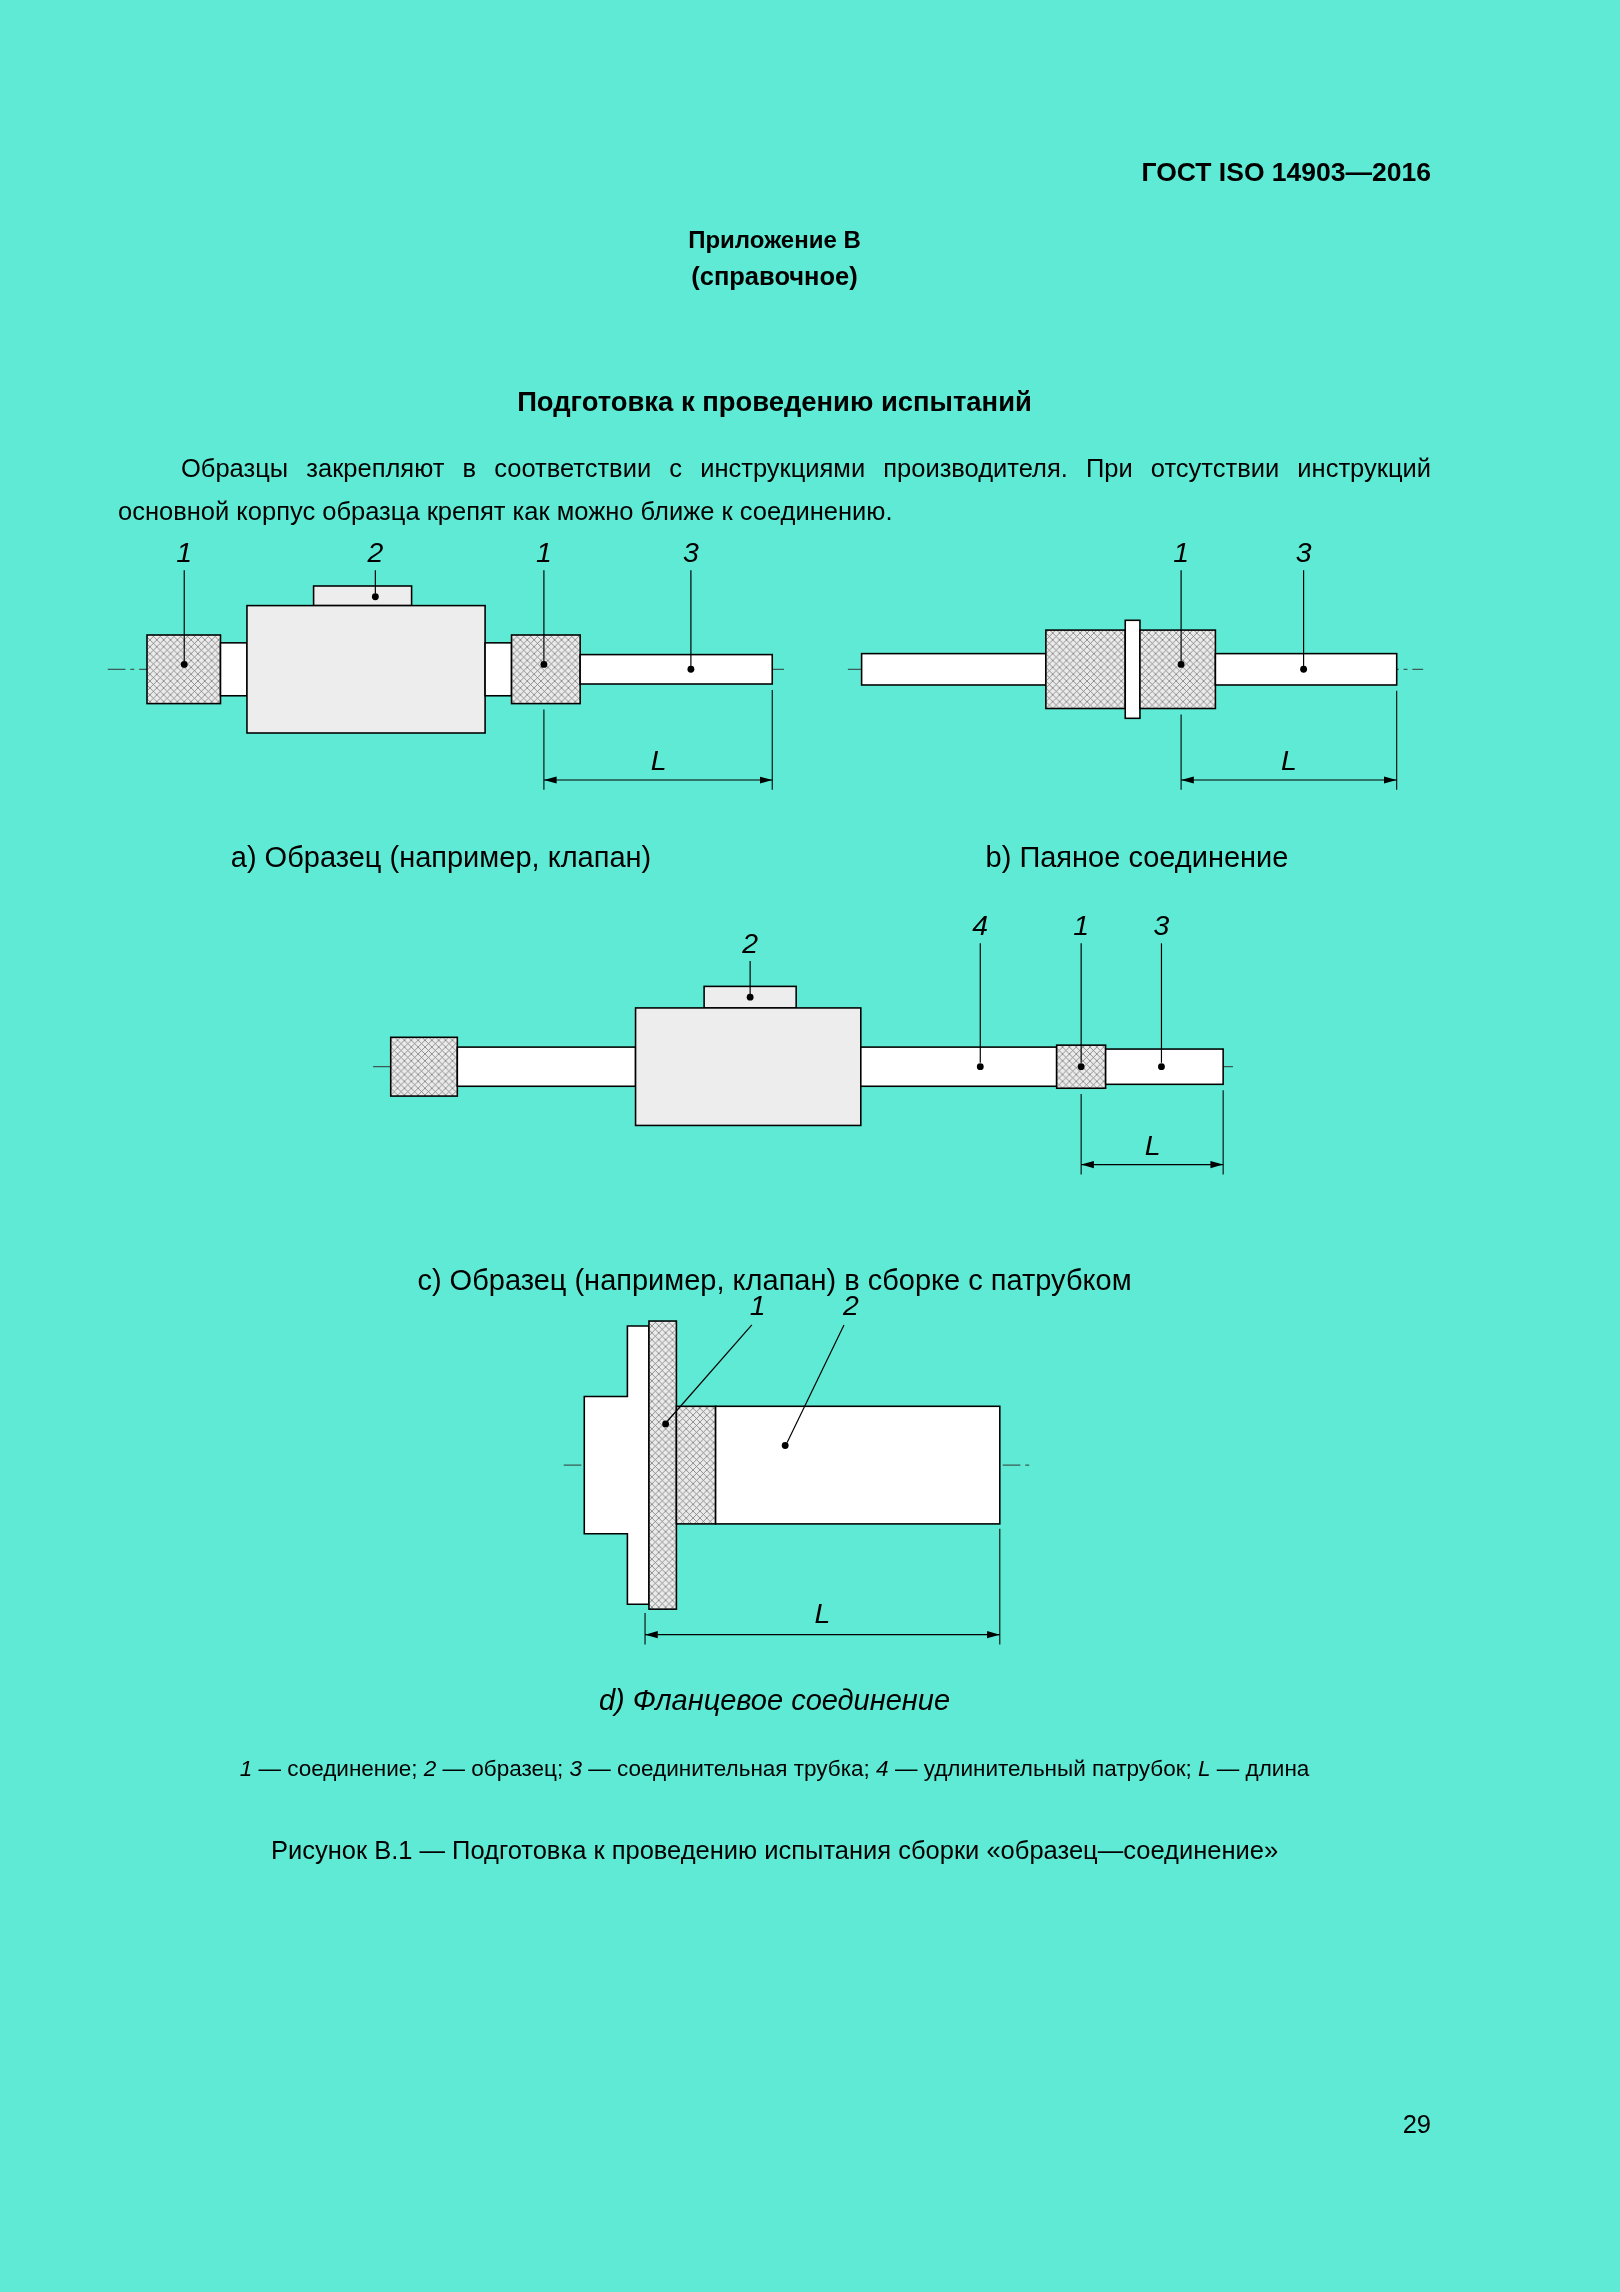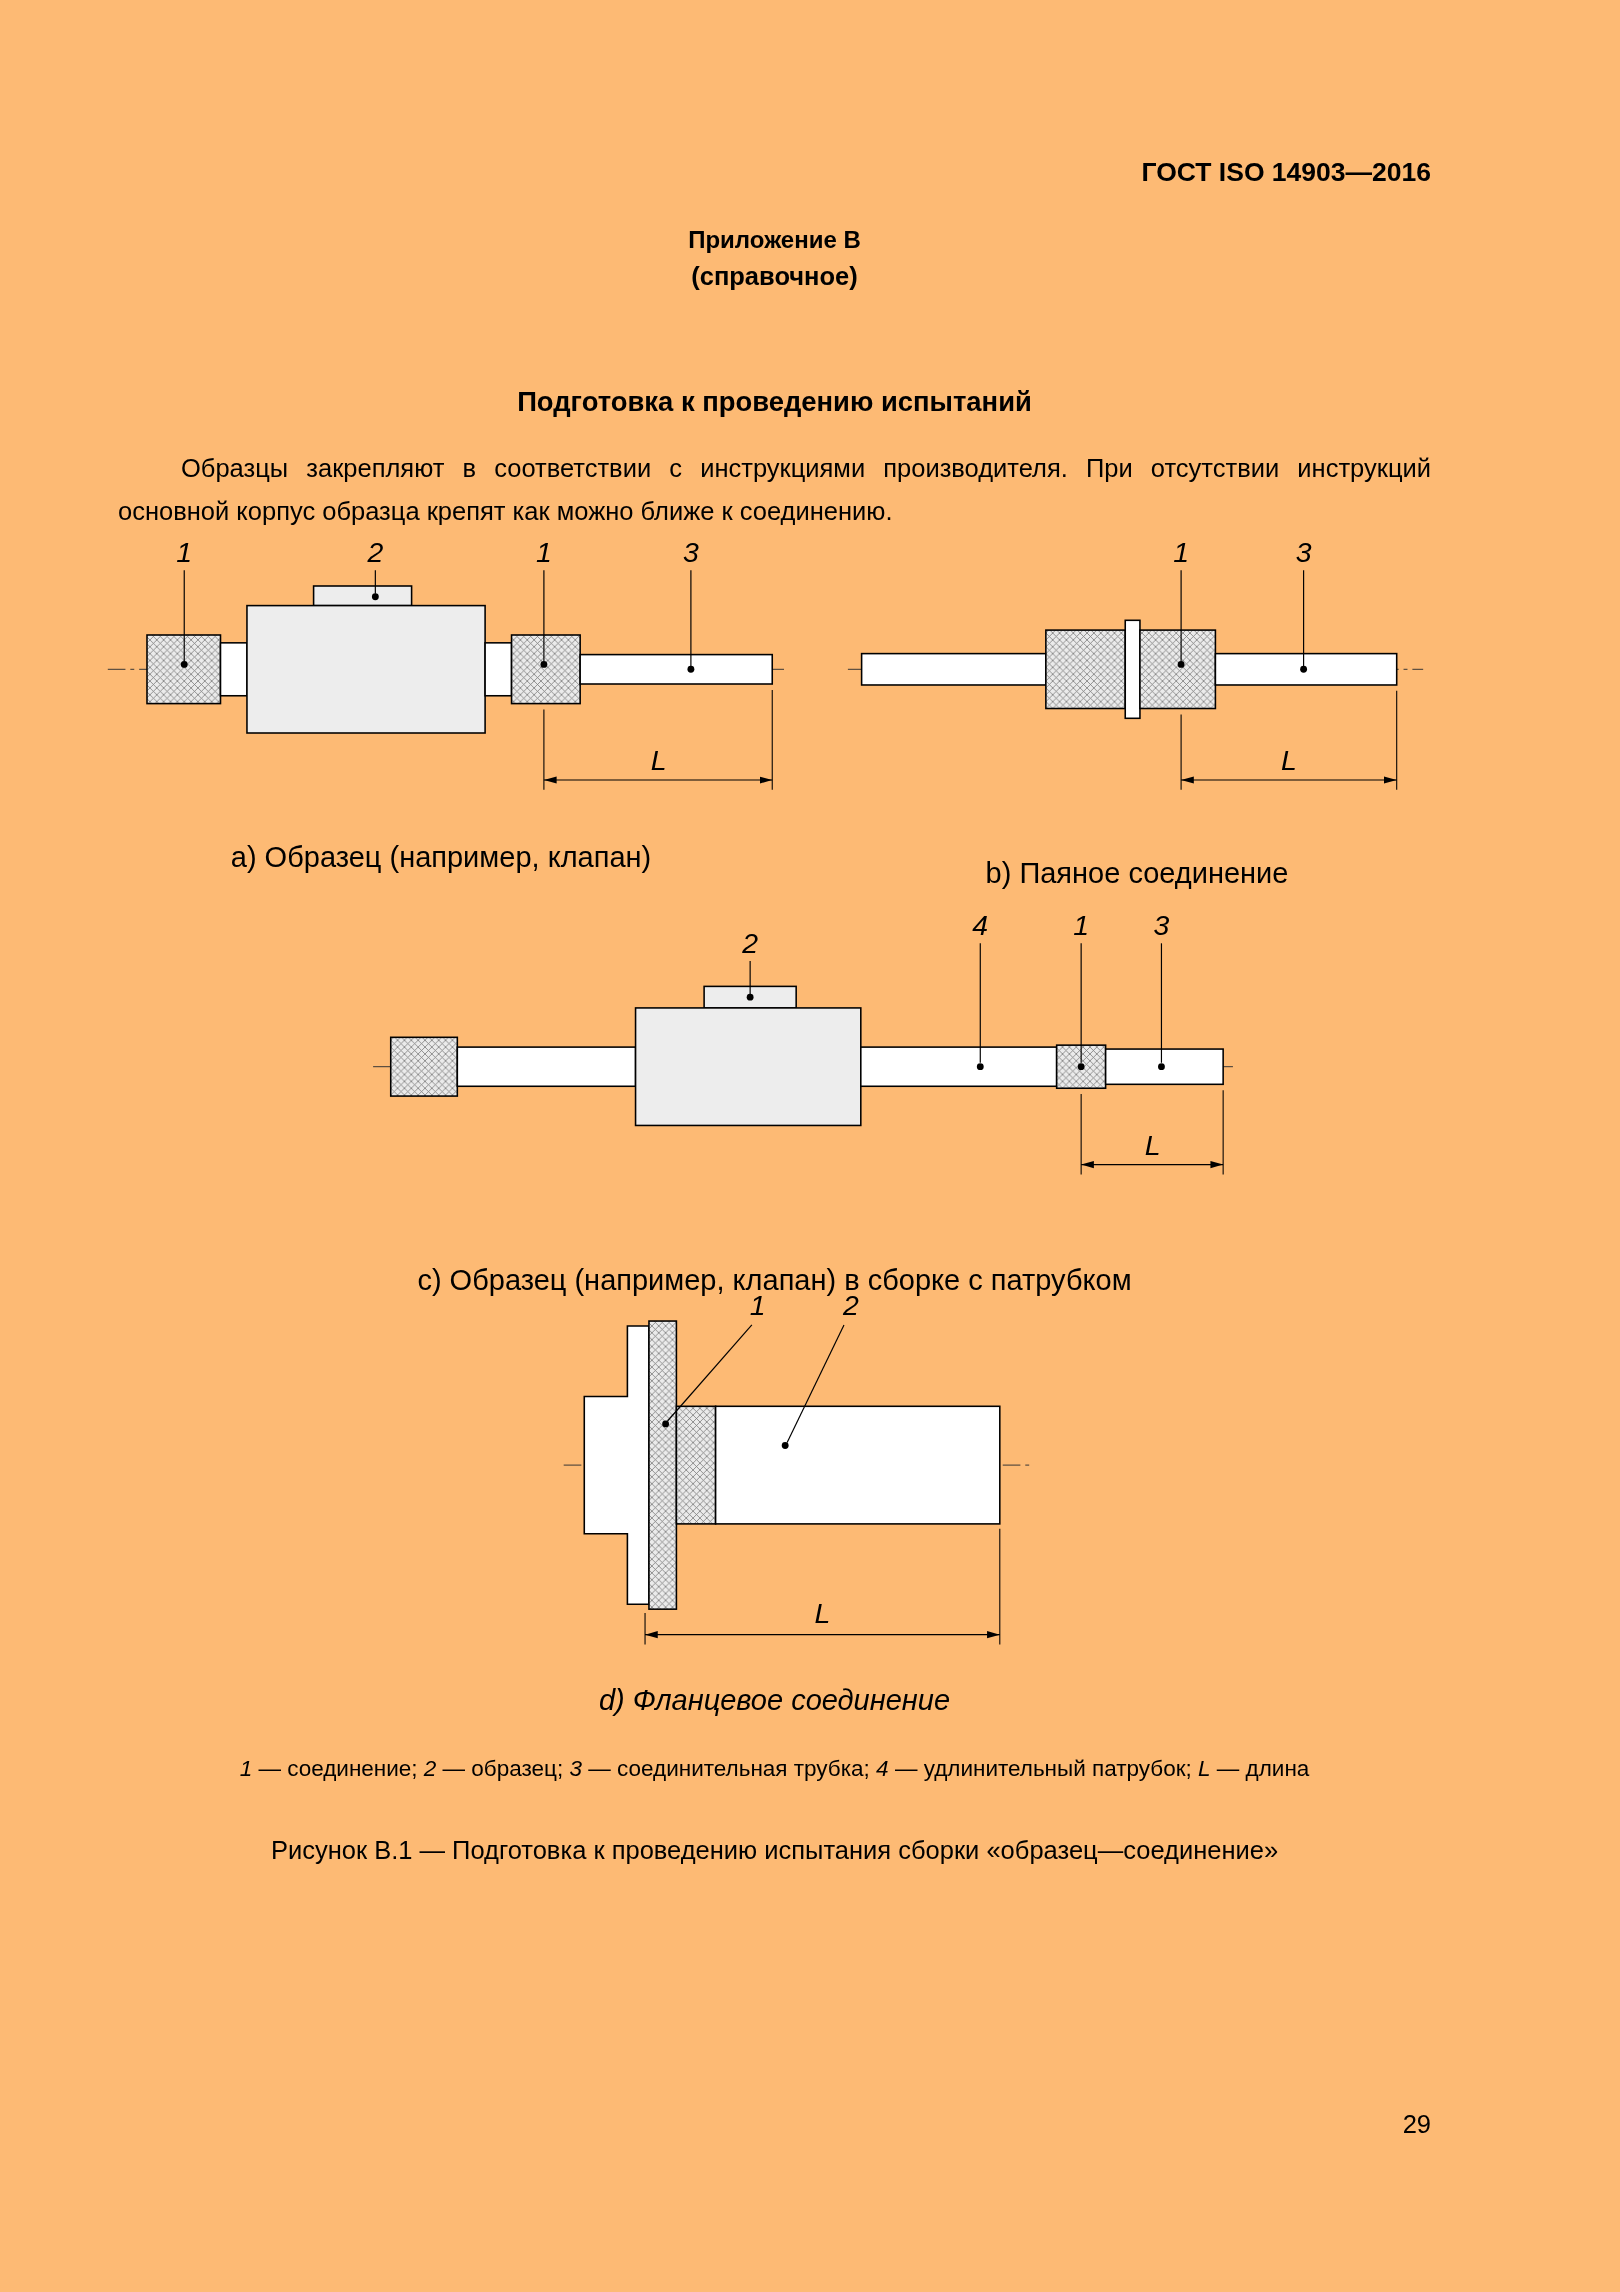--- a/index.html
+++ b/index.html
@@ -1,32 +1,32 @@
 <!DOCTYPE html>
 <html><head>
 <meta charset="utf-8">
 <style>
   html,body{margin:0;padding:0;background:#fff;}
   p{margin:0;}
-  .page{position:relative;width:1620px;height:2293px;background:#fdba74;
+  .page{position:relative;width:1620px;height:2293px;background:#5eead4;
         font-family:"Liberation Sans",sans-serif;color:#000;overflow:hidden;}
   .abs{position:absolute;}
   .col{left:118px;width:1313px;}
   .center{text-align:center;}
   .right{text-align:right;}
   .bold{font-weight:bold;}
   .it{font-style:italic;}
   .doc-header{top:157px;font-size:26.5px;}
   .appendix-title{top:226px;font-size:24px;}
   .appendix-subtitle{top:262px;font-size:25.5px;}
   .section-title{top:386px;font-size:27.4px;}
   .body-par{top:447px;font-size:25.5px;line-height:43px;text-indent:63px;text-align:justify;}
   .cap{font-size:29px;}
   .cap-a{top:841px;left:88px;width:706px;}
-  .cap-b{top:841px;left:833px;width:608px;margin-top:16px;}
+  .cap-b{top:841px;left:833px;width:608px;}
   .cap-c{top:1264px;}
   .cap-d{top:1684px;font-style:italic;}
   .legend{top:1756px;font-size:22.5px;}
   .fig-caption{top:1815px;font-size:25.5px;margin-top:21px;}
   .page-num{top:2074px;font-size:25.5px;margin-top:36px;}
 
   .fig{position:absolute;}
   .part{fill:#ffffff;stroke:#000;stroke-width:1.6;}
   .body-fill{fill:#ededed;stroke:#000;stroke-width:1.6;}
   .hatch{fill:url(#xhatch);stroke:#000;stroke-width:1.6;}

